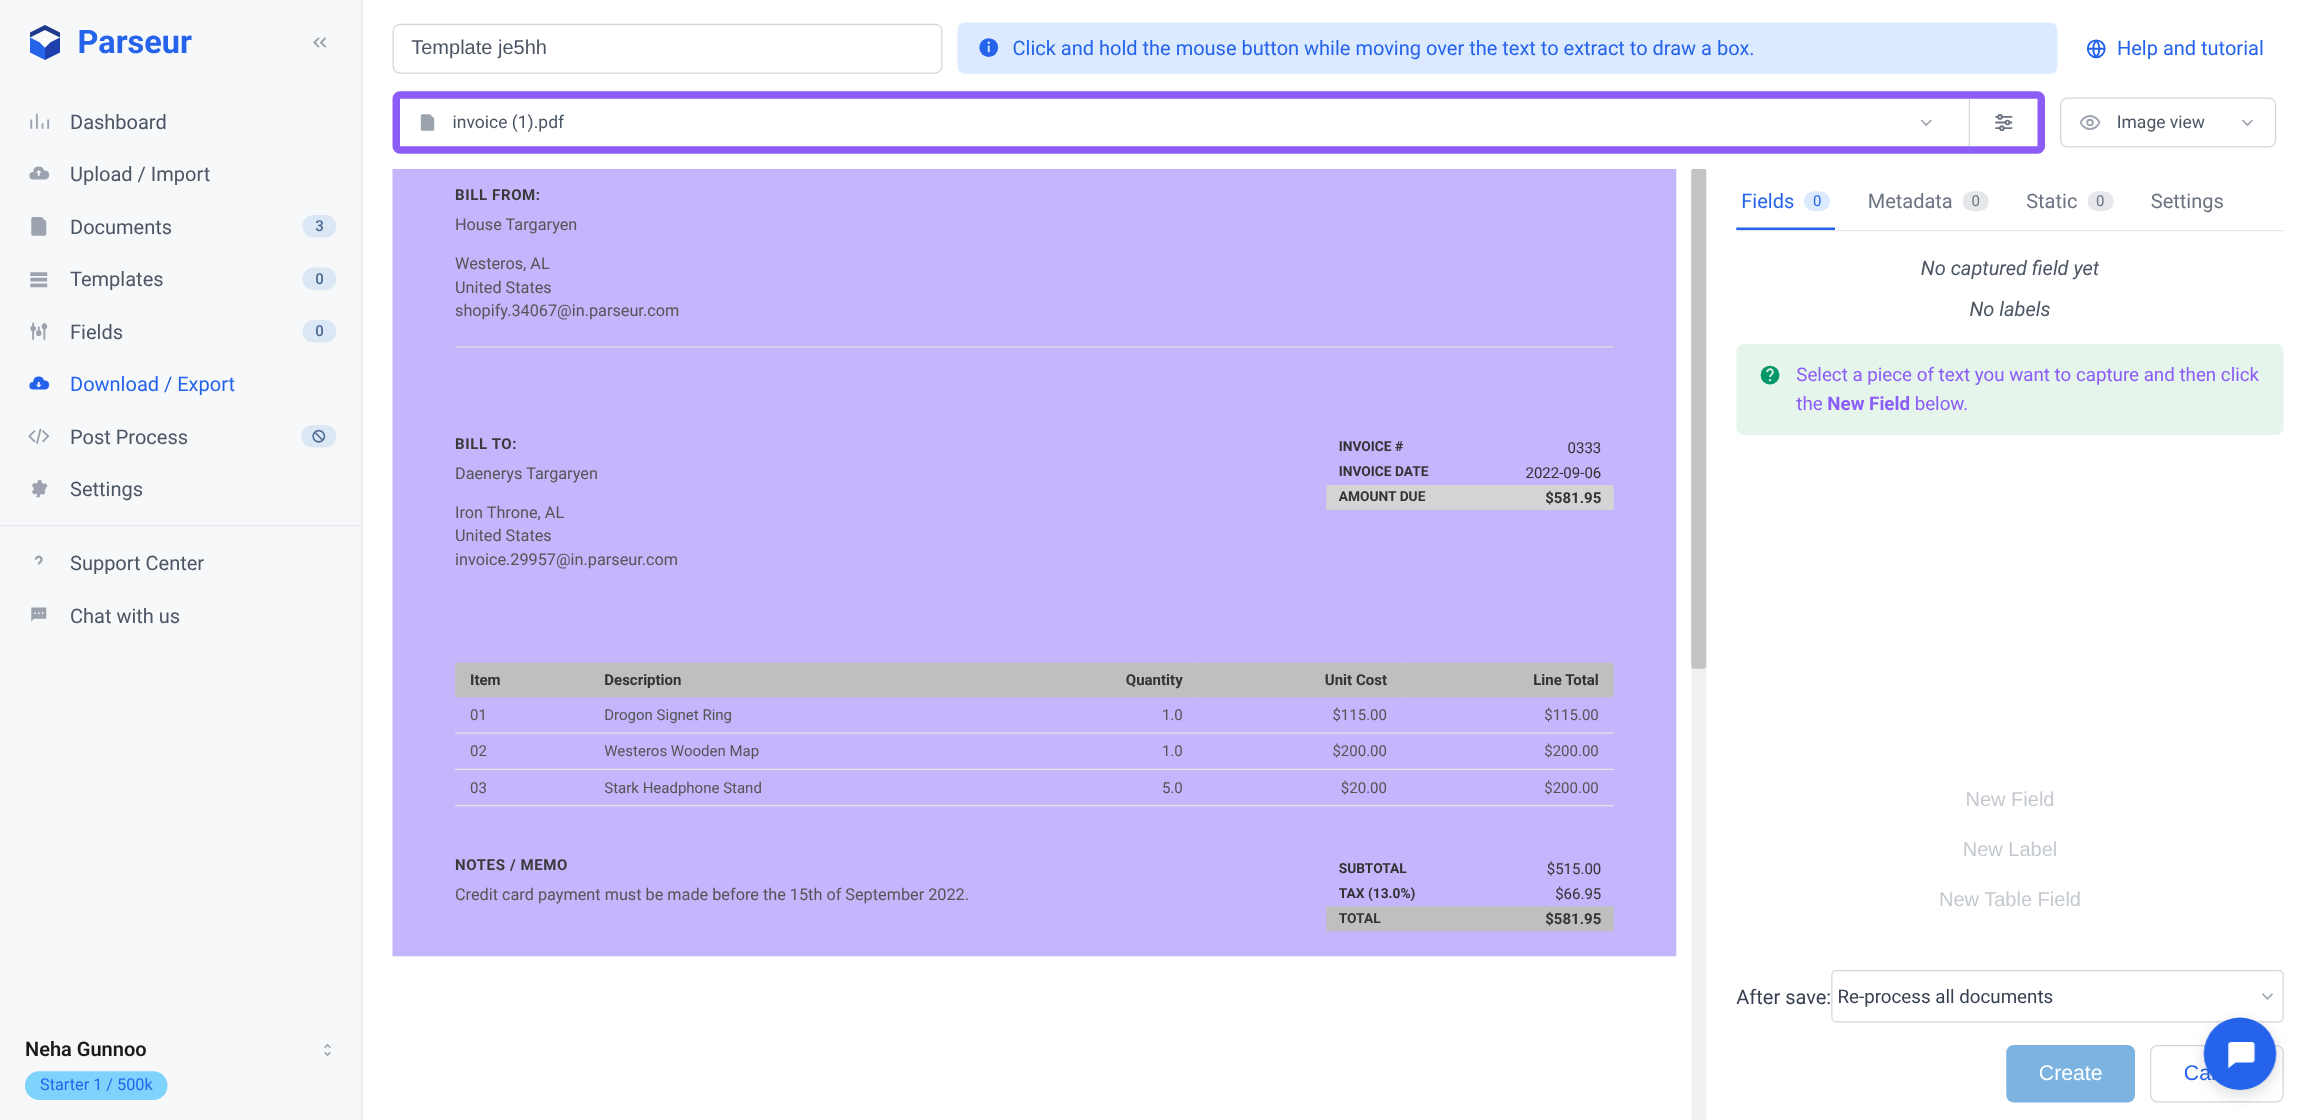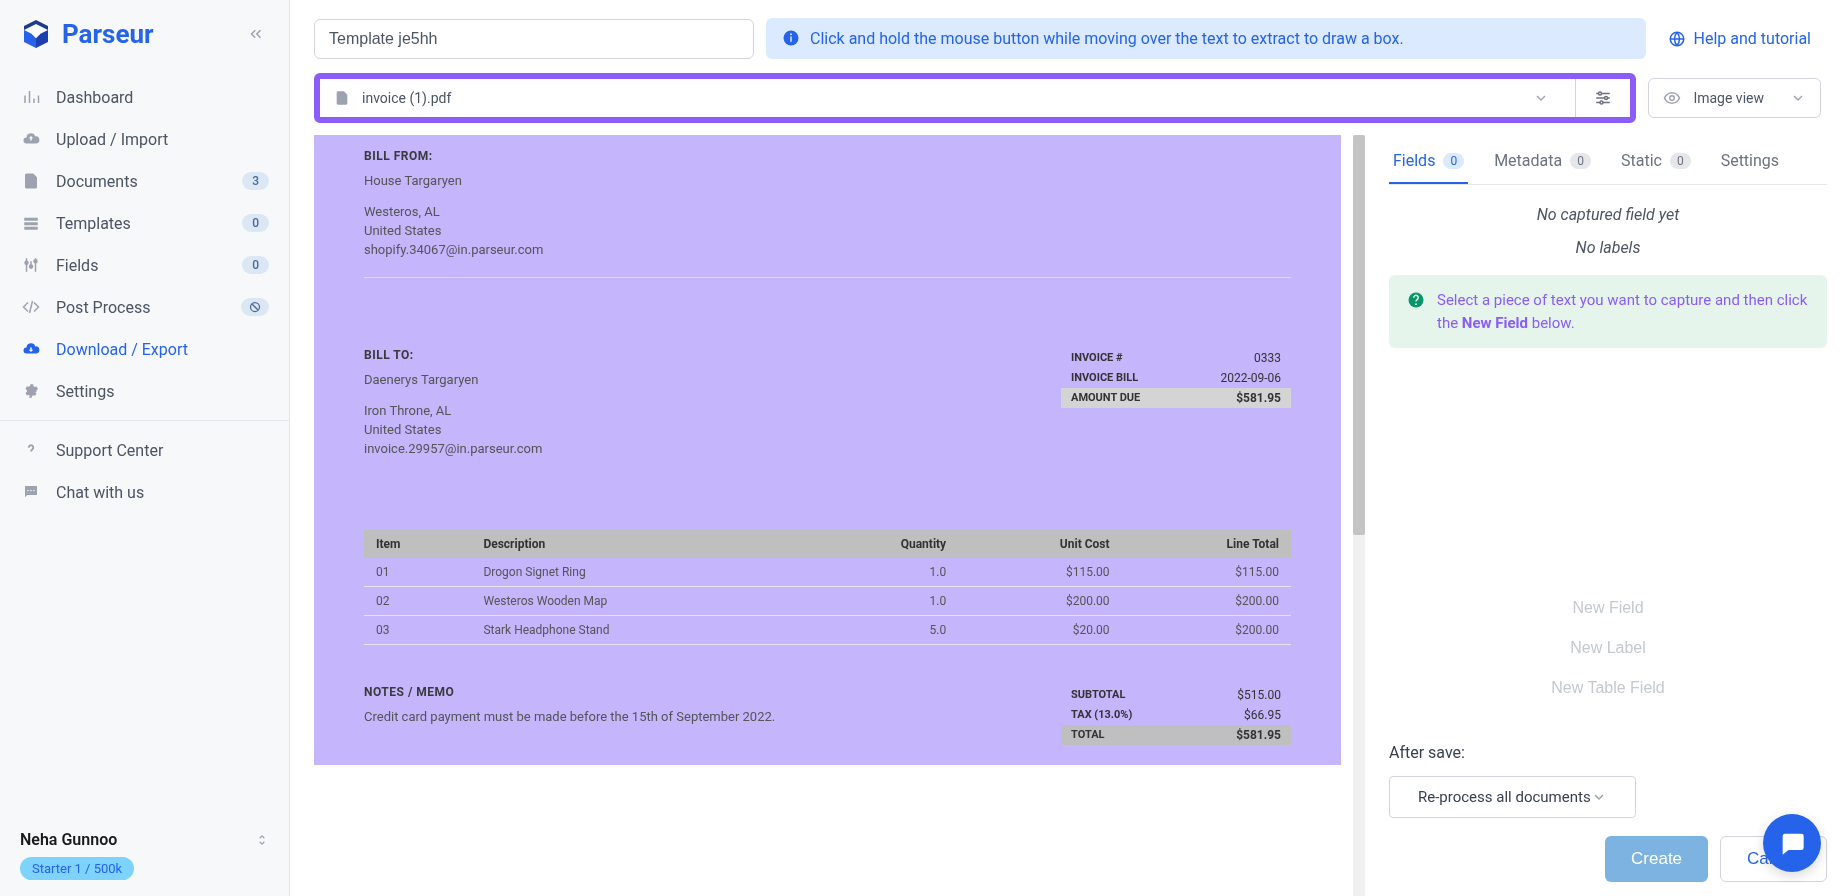--- a/index.html
+++ b/index.html
@@ -75,23 +75,23 @@
 .tab.active .tab-badge { background: #dbeafe; color: #2563eb; }
 .panel-body { flex: 1; padding: 20px 0; text-align: center; overflow: auto; }
 .empty-text { color: #4b5563; font-style: italic; margin-bottom: 14px; font-size: 16px; }
 .tip-box { background: #e6f5ec; border-radius: 6px; padding: 14px 18px; text-align: left; display: flex; gap: 12px; margin-top: 18px; }
 .tip-icon { color: #059669; flex-shrink: 0; margin-top: 2px; }
 .tip-text { color: #8b5cf6; font-size: 15px; line-height: 1.5; }
 .tip-text b { font-weight: 700; }
 .panel-buttons { margin-top: auto; padding: 20px 0; text-align: center; }
 .ghost-btn { color: #c4c9cf; font-size: 16px; padding: 8px 12px; background: none; border: none; cursor: default; display: block; margin: 0 auto 6px; }
 .panel-footer { border-top: 0px solid #e5e7eb; padding: 12px 0 14px; }
-.after-save-row { display: flex; align-items: flex-start; gap: 14px; margin-bottom: 18px; flex-direction: column; }
+.after-save-row { display: flex; align-items: center; margin-bottom: 18px; }
 .after-save-label { color: #374151; font-size: 16px; }
-.after-save-select { flex: 1; border: 1px solid #d1d5db; border-radius: 4px; padding: 11px 28px; font-size: 15px; color: #374151; display: flex; justify-content: space-between; align-items: center; cursor: pointer; }
+.after-save-select { flex: 1; border: 1px solid #d1d5db; border-radius: 4px; padding: 11px 4px; font-size: 15px; color: #374151; display: flex; justify-content: space-between; align-items: center; cursor: pointer; }
 .action-buttons { display: flex; gap: 12px; justify-content: flex-end; }
 .btn { padding: 12px 26px; border-radius: 6px; font-size: 17px; font-weight: 500; cursor: pointer; }
 .btn-primary { background: #7db3e0; color: #fff; border: none; }
 .btn-secondary { background: #fff; color: #2563eb; border: 1px solid #d1d5db; }
 
 
 .chat-fab { position: fixed; bottom: 24px; right: 24px; width: 58px; height: 58px; background: #2563eb; border-radius: 50%; display: flex; align-items: center; justify-content: center; color: #fff; cursor: pointer; box-shadow: 0 4px 12px rgba(0,0,0,0.15); }
 
 svg { display: block; }
 </style>
@@ -159,41 +159,41 @@
             <svg width="18" height="18" viewBox="0 0 24 24" fill="none" stroke="currentColor" stroke-width="2">
               <path d="M6 3v18M12 7v10M18 3v18"></path>
               <circle cx="6" cy="9" r="2" fill="currentColor"></circle>
               <circle cx="12" cy="14" r="2" fill="currentColor"></circle>
               <circle cx="18" cy="7" r="2" fill="currentColor"></circle>
             </svg>
           </span>
         <span>Fields</span>
         <span class="nav-badge">0</span>
       </div>
+      <div class="nav-item active">
+        <span class="nav-icon">
+            <svg width="18" height="18" viewBox="0 0 24 24" fill="currentColor">
+              <path d="M19 18H6a4 4 0 010-8 6 6 0 0111.7-1.5A4.5 4.5 0 0119 18zM12 16l3-3h-2v-3h-2v3H9l3 3z"></path>
+            </svg>
+          </span>
+        <span>Download / Export</span>
+      </div>
       <div class="nav-item">
         <span class="nav-icon">
             <svg width="18" height="18" viewBox="0 0 24 24" fill="none" stroke="currentColor" stroke-width="2">
               <path d="M8 6l-6 6 6 6M16 6l6 6-6 6M14 4l-4 16"></path>
             </svg>
           </span>
         <span>Post Process</span>
         <span class="nav-badge-icon">
             <svg width="12" height="12" viewBox="0 0 24 24" fill="none" stroke="currentColor" stroke-width="2.5">
               <circle cx="12" cy="12" r="9"></circle>
               <path d="M6 6l12 12"></path>
             </svg>
           </span>
-      </div>
-      <div class="nav-item active">
-        <span class="nav-icon">
-            <svg width="18" height="18" viewBox="0 0 24 24" fill="currentColor">
-              <path d="M19 18H6a4 4 0 010-8 6 6 0 0111.7-1.5A4.5 4.5 0 0119 18zM12 16l3-3h-2v-3h-2v3H9l3 3z"></path>
-            </svg>
-          </span>
-        <span>Download / Export</span>
       </div>
       <div class="nav-item">
         <span class="nav-icon">
             <svg width="18" height="18" viewBox="0 0 24 24" fill="currentColor">
               <path d="M12 8a4 4 0 100 8 4 4 0 000-8zM19.4 13a7.5 7.5 0 000-2l2-1.6-2-3.4-2.4.8a7.5 7.5 0 00-1.7-1L15 3h-4l-.3 2.4a7.5 7.5 0 00-1.7 1l-2.4-.8-2 3.4L6.6 11a7.5 7.5 0 000 2l-2 1.6 2 3.4 2.4-.8a7.5 7.5 0 001.7 1L9 21h4l.3-2.4a7.5 7.5 0 001.7-1l2.4.8 2-3.4-2-1.6z"></path>
             </svg>
           </span>
         <span>Settings</span>
       </div>
       <div class="nav-divider"></div>
@@ -314,21 +314,21 @@
               <div class="doc-text">Iron Throne, AL</div>
               <div class="doc-text">United States</div>
               <div class="doc-text">invoice.29957@in.parseur.com</div>
             </div>
             <div class="inv-meta">
               <div class="inv-meta-row">
                   <span class="inv-meta-label">INVOICE #</span>
                   <span>0333</span>
                 </div>
               <div class="inv-meta-row">
-                  <span class="inv-meta-label">INVOICE BILL</span>
+                  <span class="inv-meta-label">INVOICE DATE</span>
                   <span>2022-09-06</span>
                 </div>
               <div class="inv-meta-row hl">
                   <span class="inv-meta-label">AMOUNT DUE</span>
                   <span>$581.95</span>
                 </div>
             </div>
           </div>
           <table class="line-table">
             <thead>

